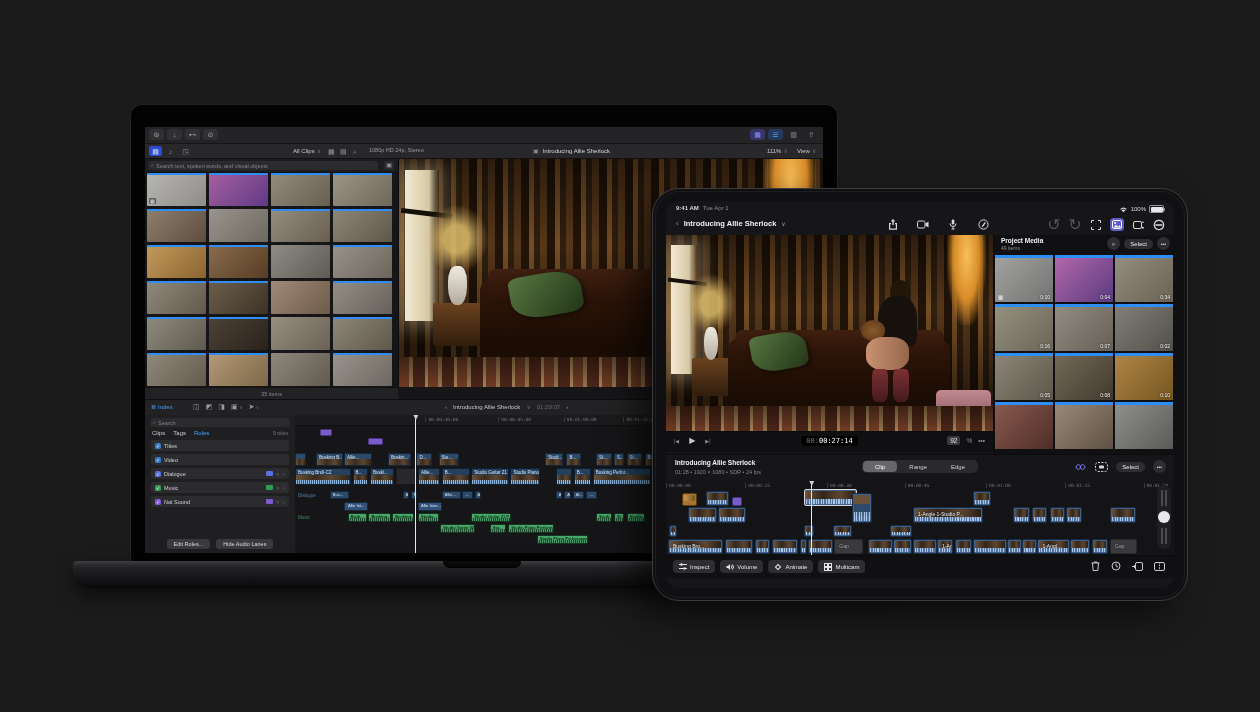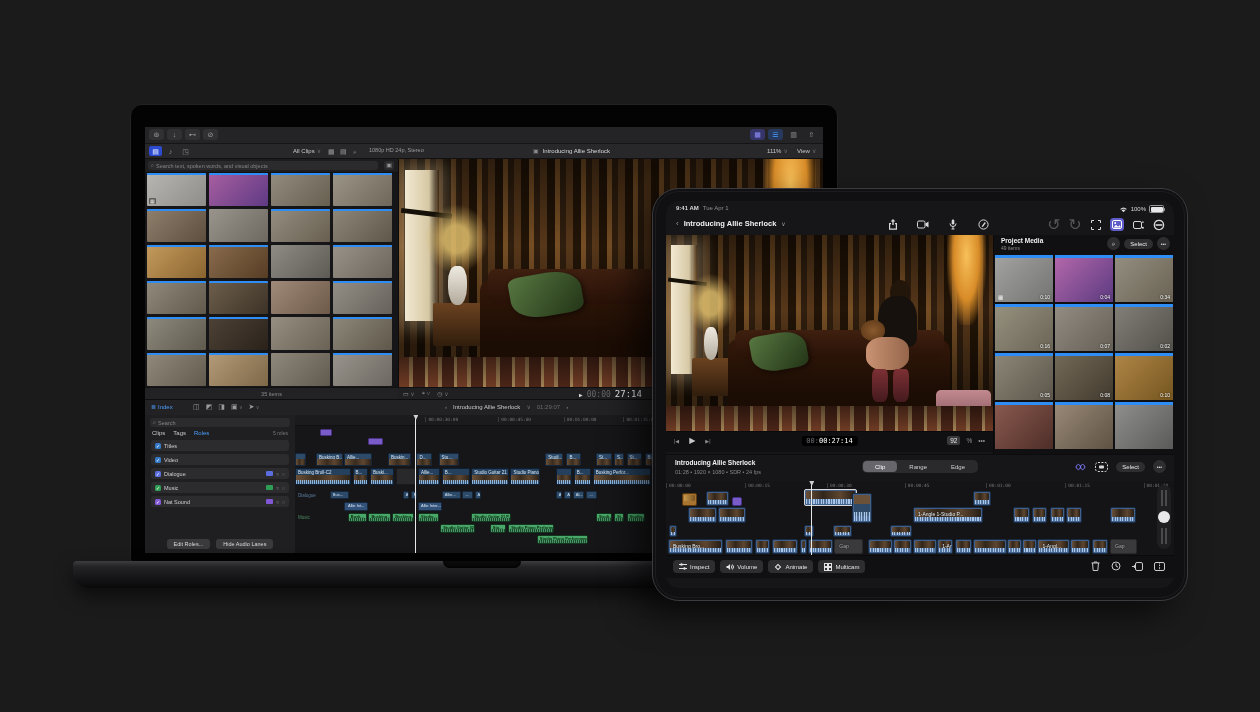--- a/index.html
+++ b/index.html
@@ -347,36 +347,20 @@
           <div class="sc-winbar"></div>
           <div class="sc-lamp"></div>
           <div class="sc-flowers"></div>
           <div class="sc-table"></div>
           <div class="sc-vase"></div>
           <div class="sc-sofa"></div>
           <div class="sc-pillow"></div>
           <div class="sc-rug"></div>
         </div>
       </div>
-      <div class="vbar">
-        <div class="vtools">
-          <span><span>▭</span> <span class="vdim">∨</span></span>
-          <span><span>⌖</span> <span class="vdim">∨</span></span>
-          <span><span>◷</span> <span class="vdim">∨</span></span>
-        </div>
-        <div class="vtc">
-          <span class="play">▶</span>
-          <span class="tdim">00:00</span>
-          <span class="tbright">27:14</span>
-        </div>
-        <div class="meters">
-            <i></i>
-            <i></i>
-          </div>
-      </div>
 
       <div class="tltb">
         <div class="idx">
           <span>≣</span>
           <span>Index</span>
         </div>
         <div class="tlt-ic">
           <span>◫</span>
           <span>◩</span>
           <span>◨</span>

